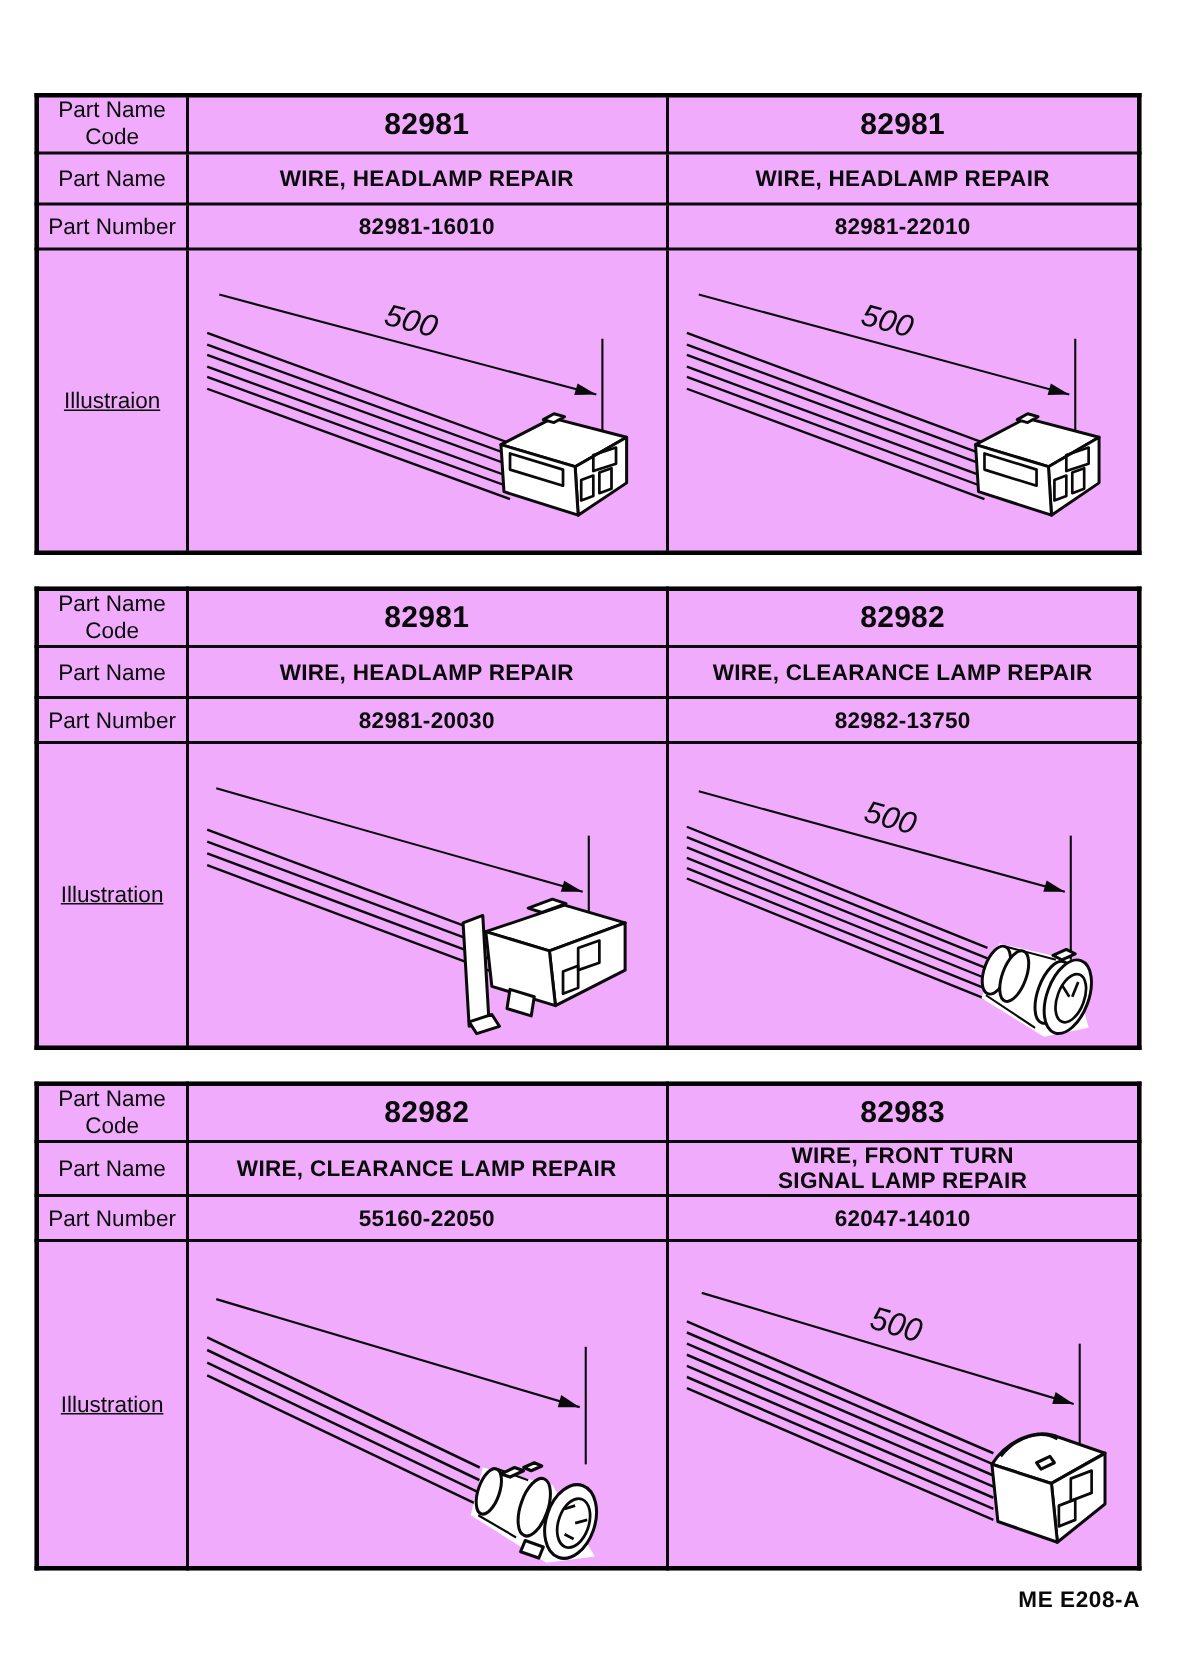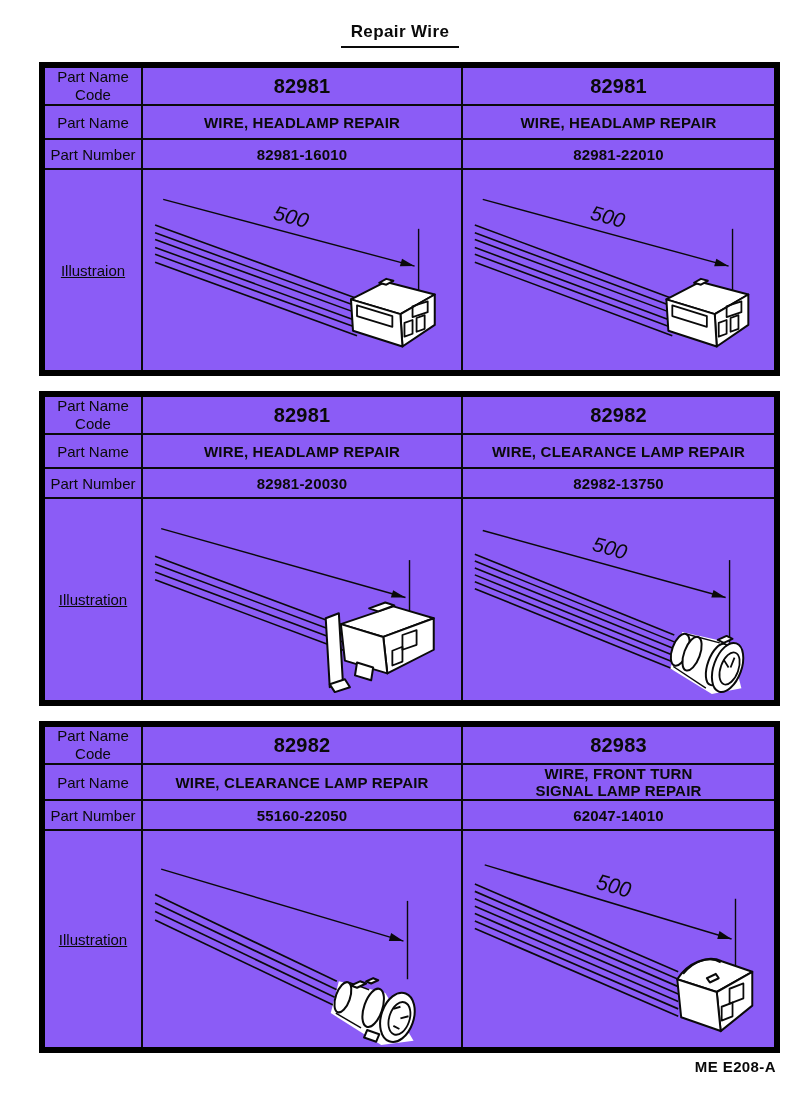--- a/index.html
+++ b/index.html
@@ -1,22 +1,22 @@
 <!DOCTYPE html>
 <html><head>
 <meta charset="utf-8">
 <style>
   html,body{margin:0;padding:0;background:#e8e8e8;}
   .page{position:relative;width:800px;height:1112px;background:#ffffff;
         font-family:"Liberation Sans",sans-serif;color:#0a0a0a;overflow:hidden;margin:0 auto;}
   .title-wrap{position:absolute;top:22px;left:0;width:100%;text-align:center;}
   .title{display:inline-block;font-size:17px;font-weight:700;letter-spacing:.4px;
          border-bottom:2px solid #0a0a0a;padding:0 10px 4px;}
-  table.ptable{position:absolute;left:39px;width:735px;border-collapse:collapse;
-               table-layout:fixed;border:6px solid #000000;background:#8b5cf6;}
+  table.ptable{position:absolute;left:23px;width:735px;border-collapse:collapse;
+               table-layout:fixed;border:3px solid #000000;background:#f0abfc;}
   .ptable td{border:2px solid #0a0a0a;padding:0;text-align:center;vertical-align:middle;overflow:hidden;}
   col.colA{width:100px}col.colB{width:320px}col.colC{width:315px}
   tr.rc td{height:36px}
   tr.rn td{height:32px}
   tr.rp td{height:28px}
   .t1 tr.ri td{height:200px}
   .t2 tr.ri td{height:201px}
   .t3 tr.ri td{height:216px}
   .lbl{font-size:15px;font-weight:400;}
   .lbl-code{text-align:right;padding-right:5px;line-height:18px;}
@@ -28,30 +28,27 @@
   td.ill{vertical-align:top;}
   td.ill svg{display:block;width:100%;height:100%;}
   .wire{stroke:#0a0a0a;stroke-width:1.6;}
   .dimline{stroke:#0a0a0a;stroke-width:1.4;}
   .conn{fill:#ffffff;stroke:#0a0a0a;stroke-width:2;stroke-linejoin:round;}
   .conn-detail{fill:none;stroke:#0a0a0a;stroke-width:1.8;stroke-linejoin:round;}
   .sil{fill:#ffffff;stroke:none;}
   .arrowhead{fill:#0a0a0a;stroke:none;}
   .dim-label{font-size:21px;font-style:italic;font-weight:400;fill:#0a0a0a;
              font-family:"Liberation Sans",sans-serif;}
-  .doc-code{position:absolute;top:1058px;right:24px;font-size:15px;font-weight:700;letter-spacing:.4px;text-align:right;}
+  .doc-code{position:absolute;top:1058px;right:40px;font-size:15px;font-weight:700;letter-spacing:.4px;text-align:right;}
 </style>
 </head>
 <body>
 
 <div class="page">
 
-  <div class="title-wrap">
-    <span class="title">Repair Wire</span>
-  </div>
 
   <table class="ptable t1" style="top:62px">
     <colgroup>
         <col class="colA">
         <col class="colB">
         <col class="colC">
       </colgroup>
     <tbody>
         <tr class="rc">
       <td class="lbl lbl-code">

